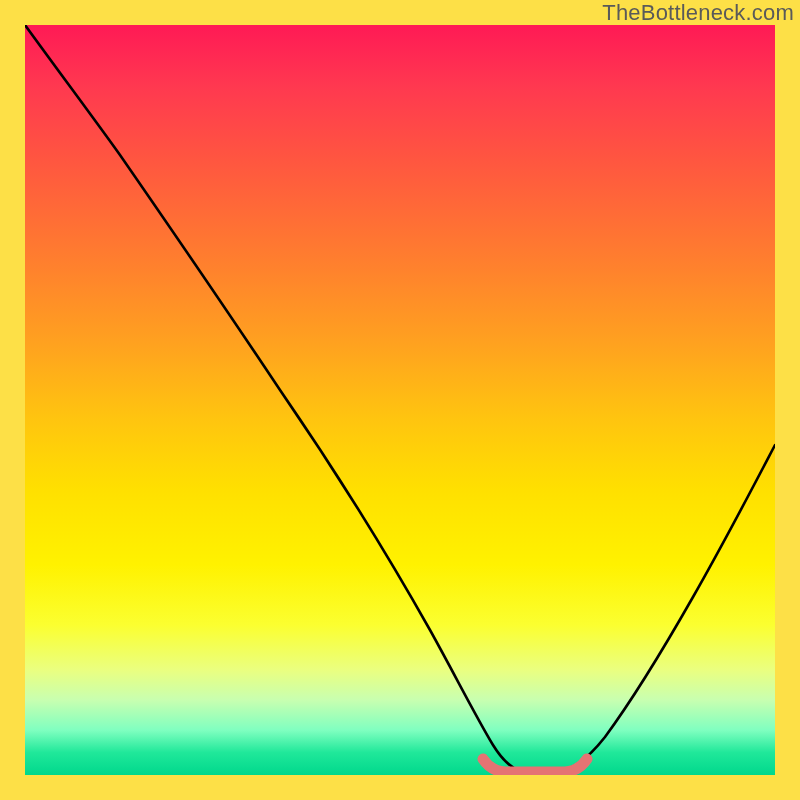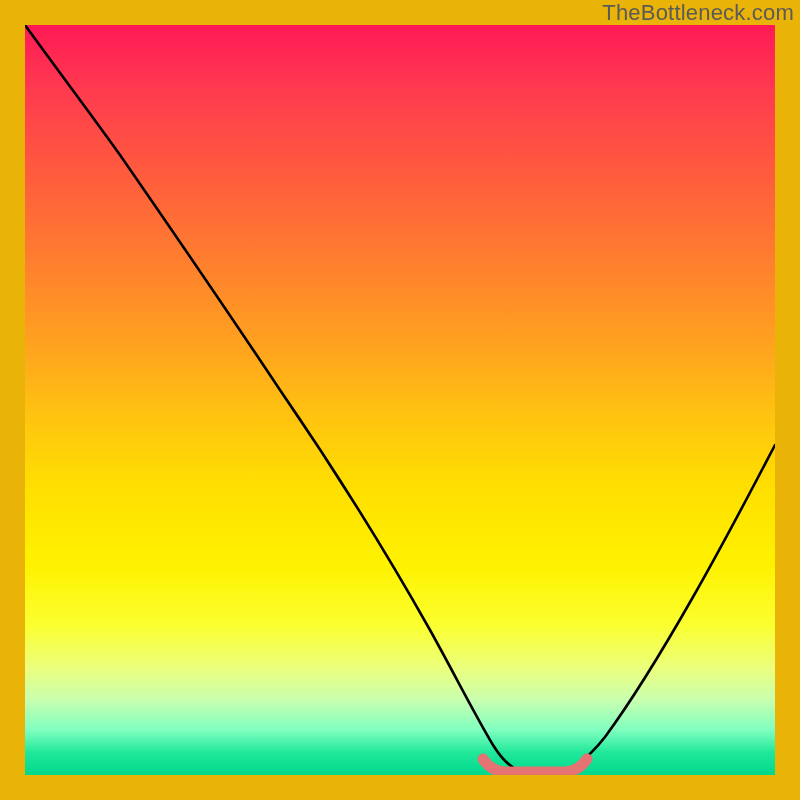--- a/index.html
+++ b/index.html
@@ -9,21 +9,21 @@
     height: 800px;
     background: #000;
     overflow: hidden;
   }
   .frame {
     position: absolute;
     left: 0;
     top: 0;
     width: 800px;
     height: 800px;
-    background: #eab308;
+    background: #fde047;
   }
   .plot-area {
     position: absolute;
     left: 25px;
     top: 25px;
     width: 750px;
     height: 750px;
     background: linear-gradient(to bottom,
       #ff1a55 0%,
       #ff3850 8%,

